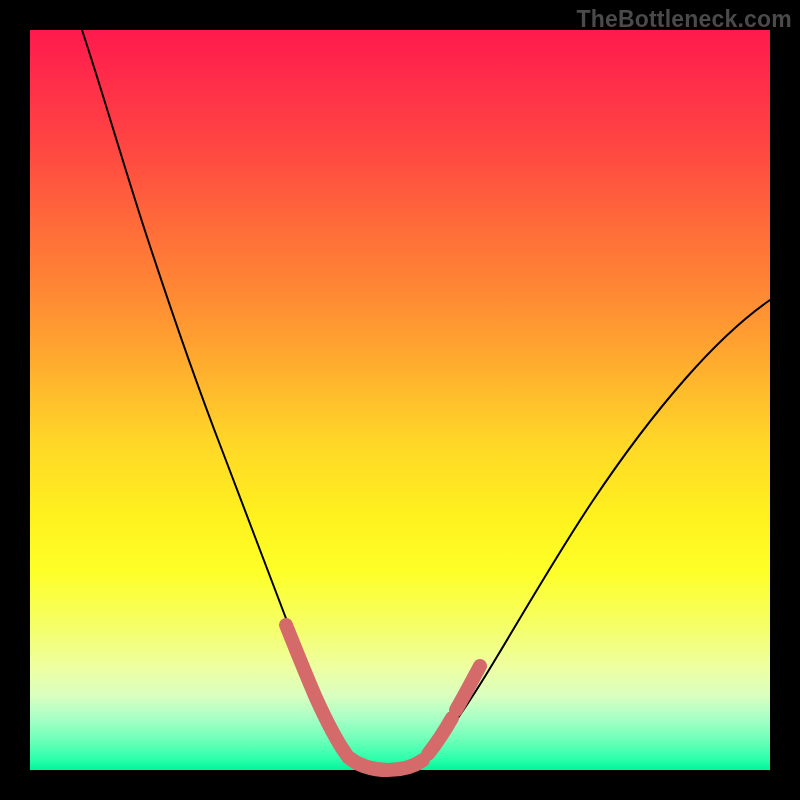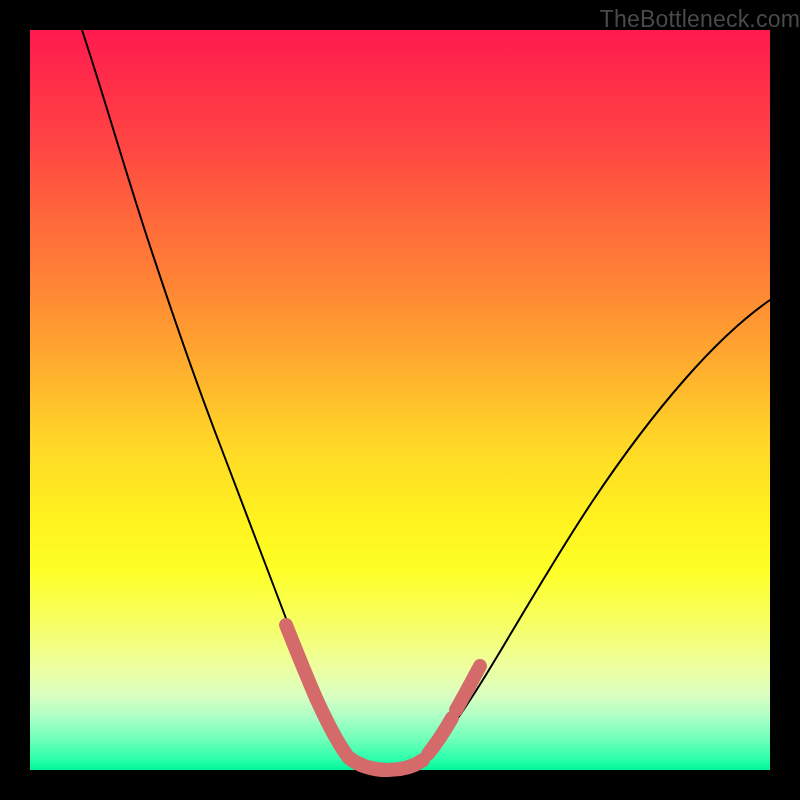--- a/index.html
+++ b/index.html
@@ -41,24 +41,24 @@
       #d9ffc0 90%,
       #a8ffc6 93%,
       #6cffb8 96%,
       #2cffab 98.5%,
       #00f59a 100%
     );
   }
   .watermark {
     position: absolute;
     top: 6px;
-    right: 0;
+    right: 8px;
     color: #4a4a4a;
     font-size: 23px;
-    font-weight: 400;
+    font-weight: 700;
     letter-spacing: 0.2px;
     z-index: 5;
   }
   svg.overlay {
     position: absolute;
     left: 0;
     top: 0;
     width: 740px;
     height: 740px;
     overflow: visible;

